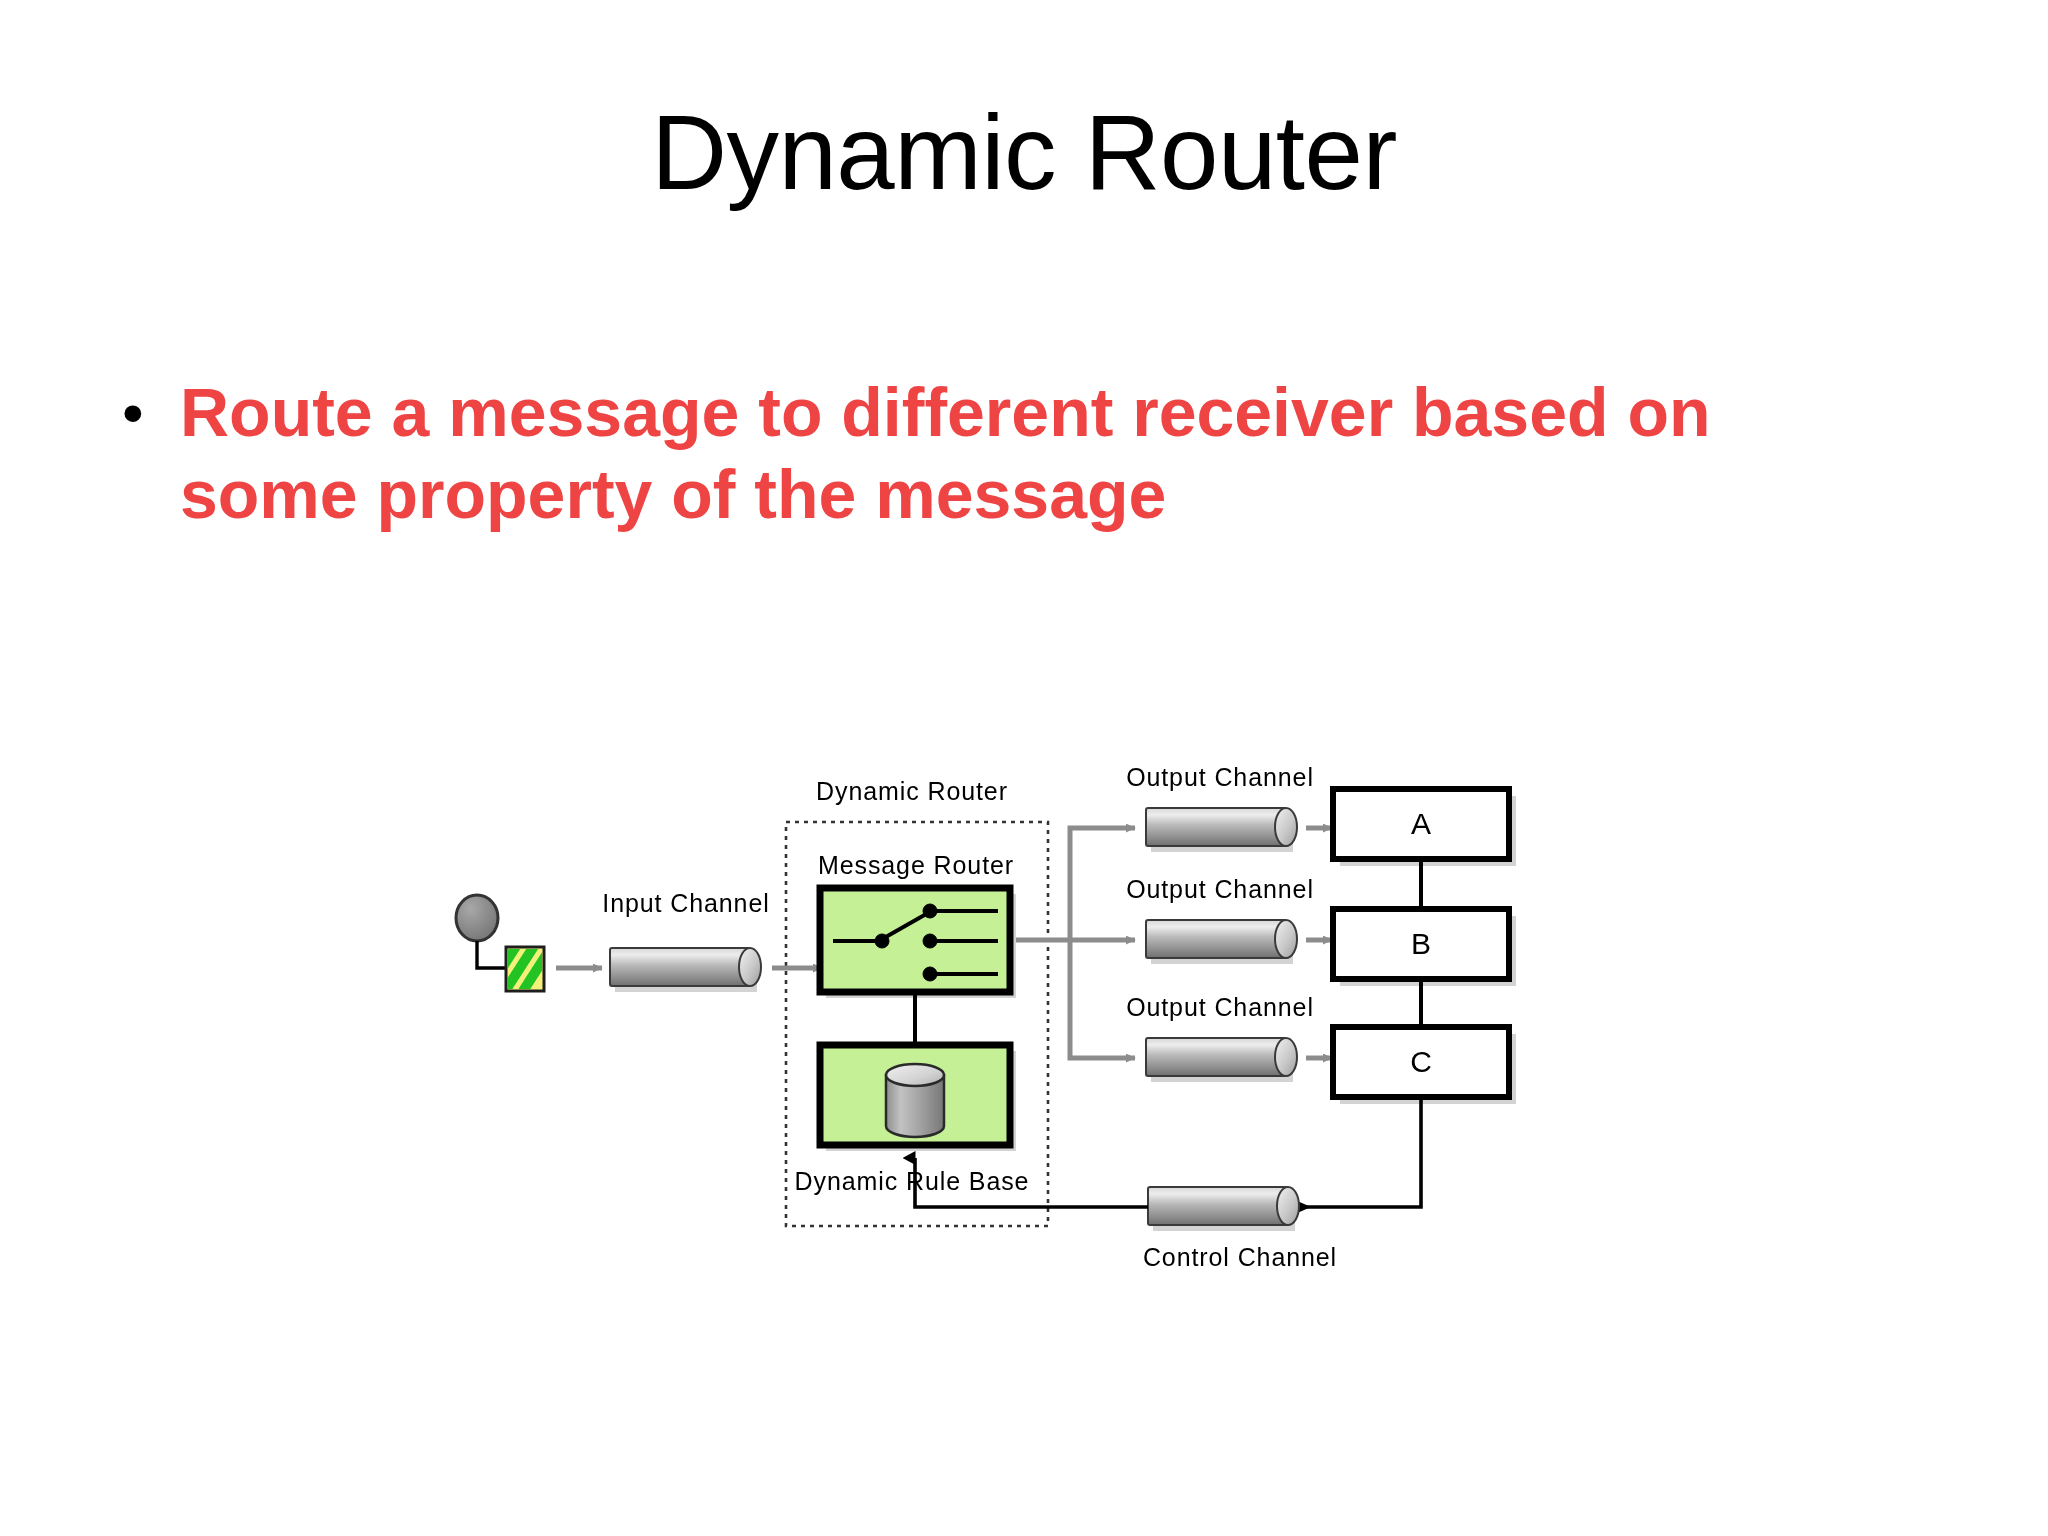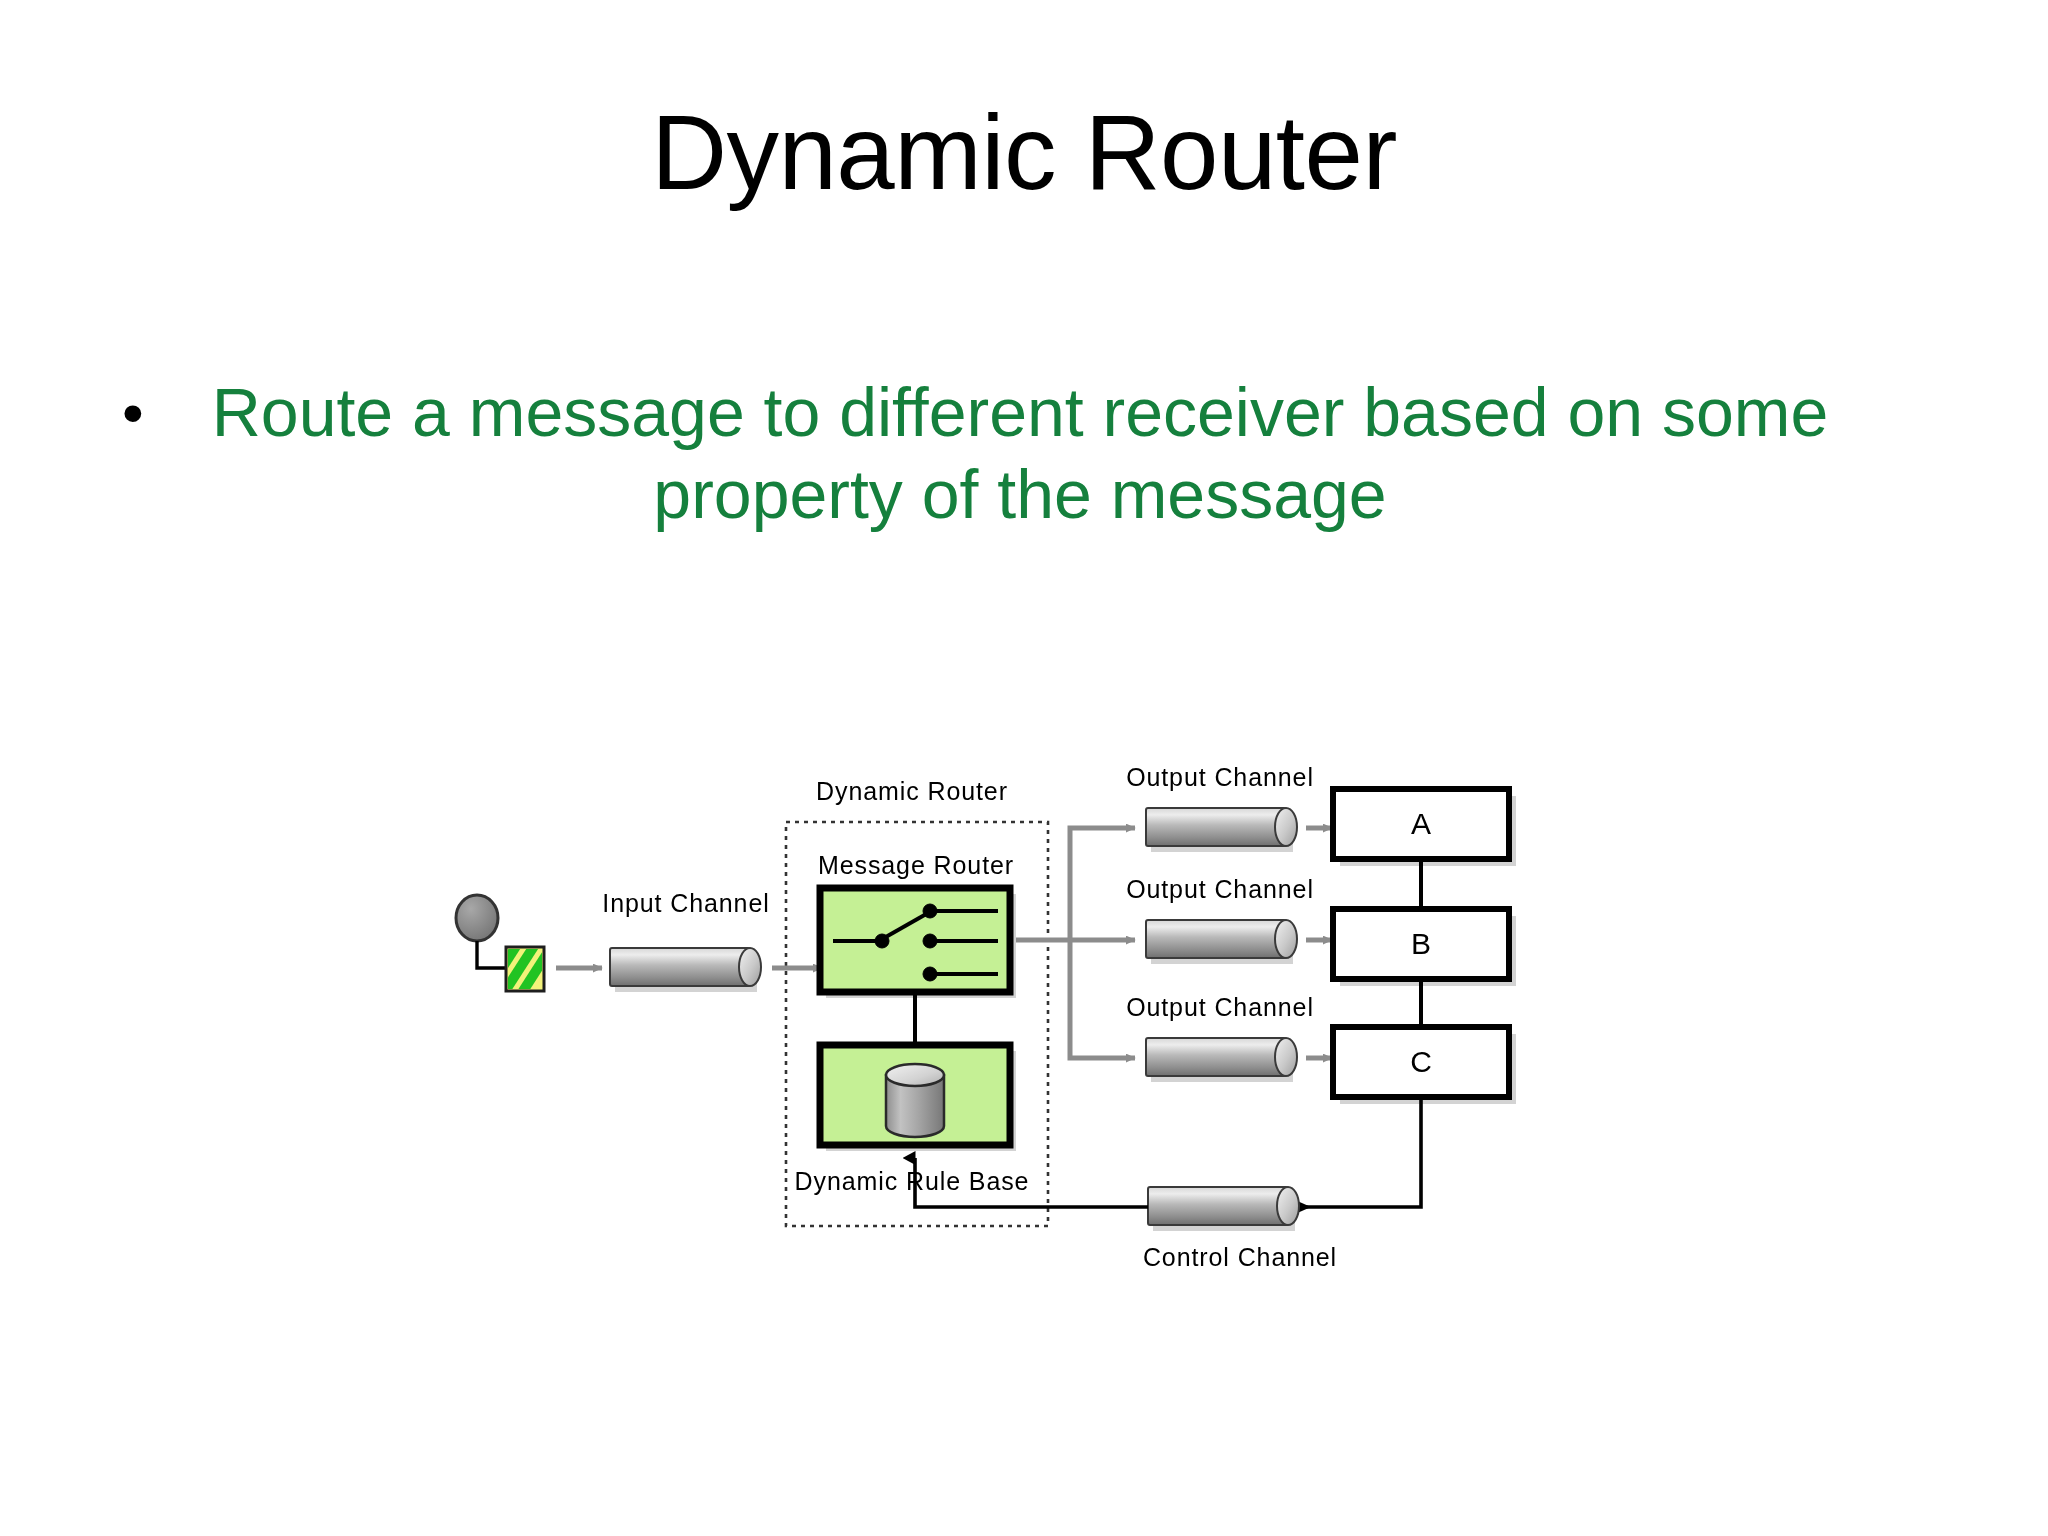--- a/index.html
+++ b/index.html
@@ -50,24 +50,23 @@
     line-height: 1.32;
     color: #000000;
     text-align: left;
     padding-left: 4px;
     box-sizing: border-box;
   }
   .bullet-text {
     flex: 1 1 auto;
     font-size: 68px;
     line-height: 1.20;
-    color: #15803d;
-    font-weight: 400;
+    color: #ef4444;
+    font-weight: 700;
     max-width: 1680px;
-    text-align: center;
   }
 
   
   .diagram {
     position: absolute;
     left: 0px;
     top: 0px;
     width: 2048px;
     height: 1536px;
   }

